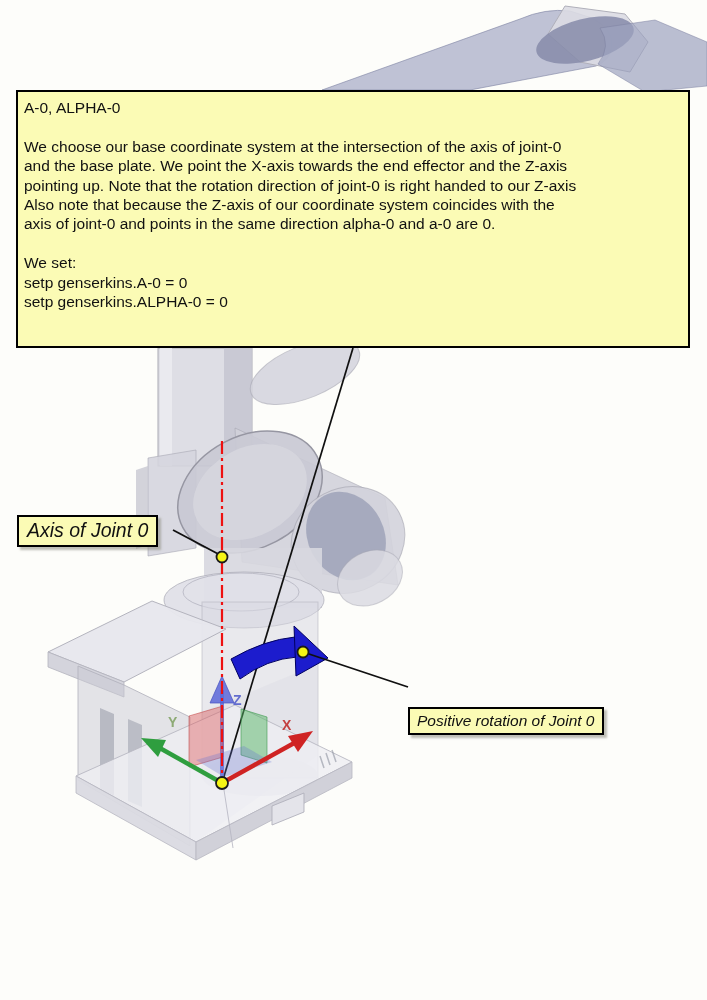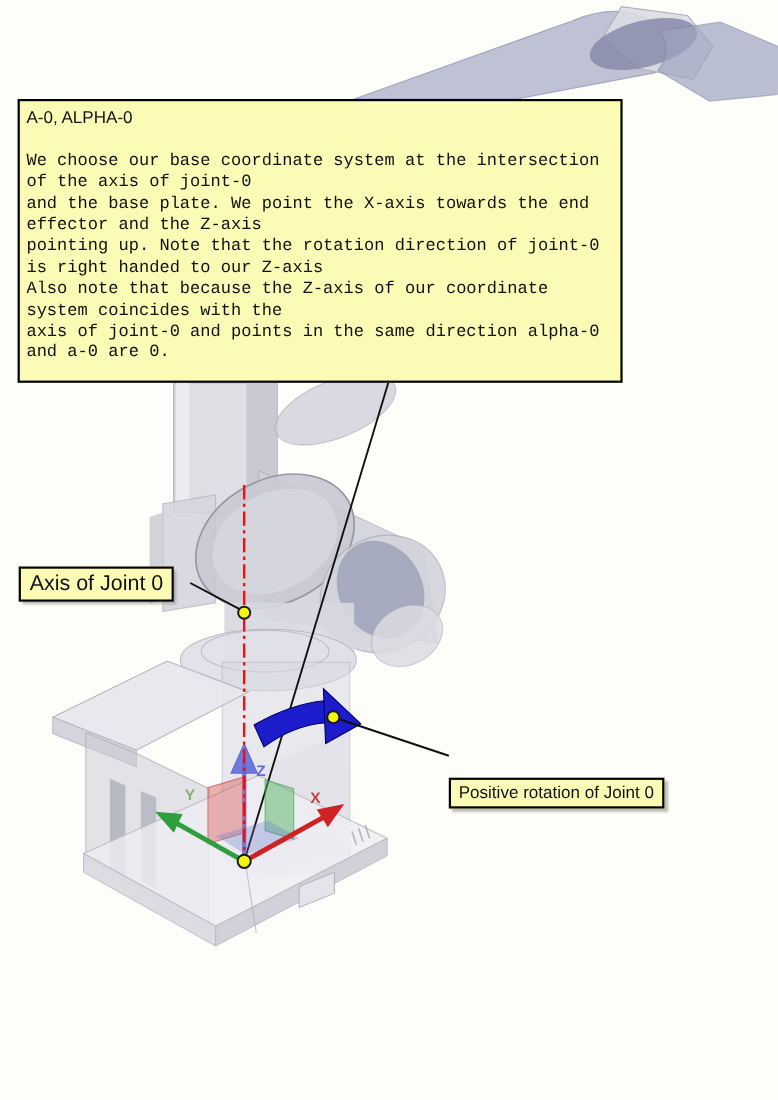--- a/index.html
+++ b/index.html
@@ -11,29 +11,30 @@
   }
   #scene{position:absolute;left:0;top:0;width:707px;height:1000px;}
   .note{
     position:absolute;
     background:var(--note-bg,#fcfcb6);
     border:2px solid var(--note-border,#000);
     box-sizing:border-box;
     color:#111;
   }
   #info-box{
-    left:16px;top:90px;width:550px;height:258px;
+    left:16px;top:90px;width:674px;height:258px;
     font-size:15.5px;line-height:19.4px;
     padding:6px 6px 6px 6px;
   }
-  #info-box .body{white-space:pre-line;margin-top:19.4px;font-family:Liberation Mono, monospace;}
+  #info-box .body{white-space:pre-line;margin-top:19.4px;}
   #info-box .commands{white-space:pre-line;margin-top:19.4px;}
   .callout-label{
     white-space:nowrap;
     box-shadow:3px 3px 2px rgba(140,140,125,.55);
+    font-style:italic;
   }
   #axis-label{
     left:17px;top:515px;
     font-size:19.5px;line-height:25px;
     padding:1px 8px 2px 8px;
   }
   #rotation-label{
     left:408px;top:671px;
     font-size:15.5px;line-height:20px;
     padding:2px 7px;
@@ -126,16 +127,19 @@
   <circle cx="222" cy="783" r="6" stroke-width="1.8" fill="#f4f414" stroke="#1a1a1a"></circle>
 </svg>
 
 <div id="info-box" class="note">
   <div>A-0, ALPHA-0</div>
   <div class="body">We choose our base coordinate system at the intersection of the axis of joint-0
 and the base plate. We point the X-axis towards the end effector and the Z-axis
 pointing up. Note that the rotation direction of joint-0 is right handed to our Z-axis
 Also note that because the Z-axis of our coordinate system coincides with the
 axis of joint-0 and points in the same direction alpha-0 and a-0 are 0.</div>
+  <div class="commands">We set:
+setp genserkins.A-0 = 0
+setp genserkins.ALPHA-0 = 0</div>
 </div>
 
 <div id="axis-label" class="note callout-label">Axis of Joint 0</div>
 <div id="rotation-label" class="note callout-label">Positive rotation of Joint 0</div>
 
 </body></html>

